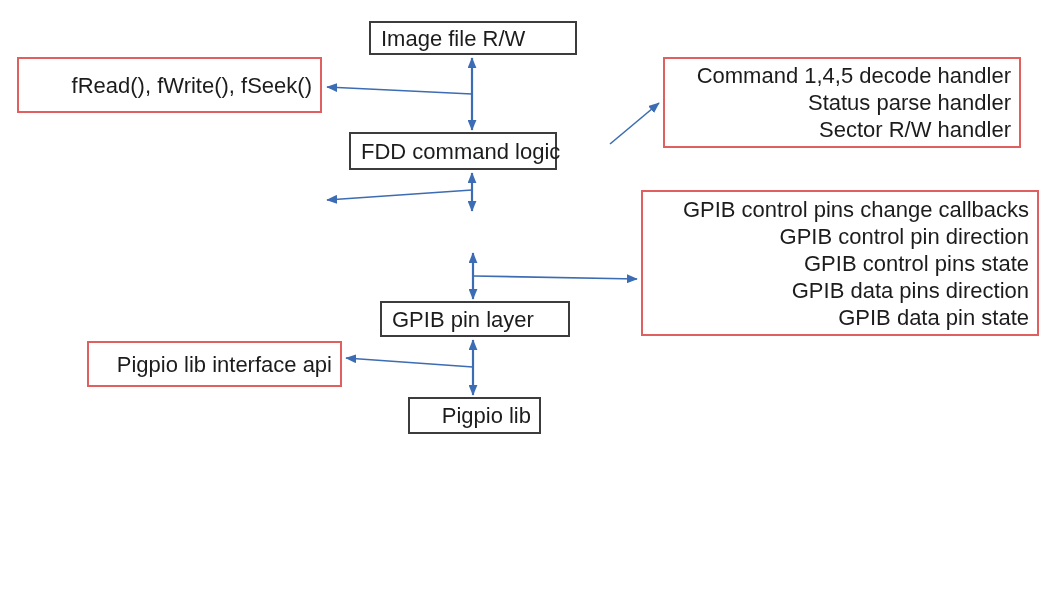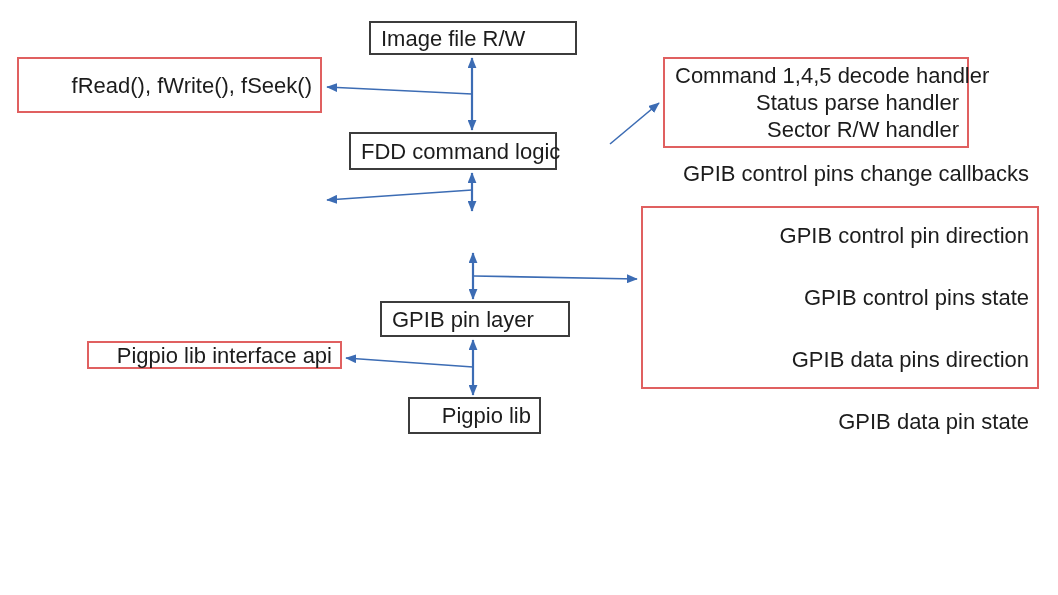--- a/index.html
+++ b/index.html
@@ -95,31 +95,31 @@
 
   <div class="box black" style="left:408px; top:397px; width:133px; height:37px;align-items:flex-end;">
     <div class="line">Pigpio lib</div>
   </div>
 
   <div class="box red" style="left:17px; top:57px; width:305px; height:56px;">
     <div class="line">fRead(), fWrite(), fSeek()</div>
   </div>
 
 
-  <div class="box red" style="left:87px; top:341px; width:255px; height:28px;">
+  <div class="box red" style="left:87px; top:341px; width:255px; height:46px;">
     <div class="line">Pigpio lib interface api</div>
   </div>
 
-  <div class="box red" style="left:663px; top:57px; width:306px; height:91px;">
+  <div class="box red" style="left:663px; top:57px; width:358px; height:91px;">
     <div class="line">Command 1,4,5 decode handler</div>
     <div class="line">Status parse handler</div>
     <div class="line">Sector R/W handler</div>
   </div>
 
-  <div class="box red" style="left:641px; top:206px; width:398px; height:183px;gap:35px;">
+  <div class="box red" style="left:641px; top:190px; width:398px; height:146px;">
     <div class="line">GPIB control pins change callbacks</div>
     <div class="line">GPIB control pin direction</div>
     <div class="line">GPIB control pins state</div>
     <div class="line">GPIB data pins direction</div>
     <div class="line">GPIB data pin state</div>
   </div>
 
 </div>
 
 </body></html>

